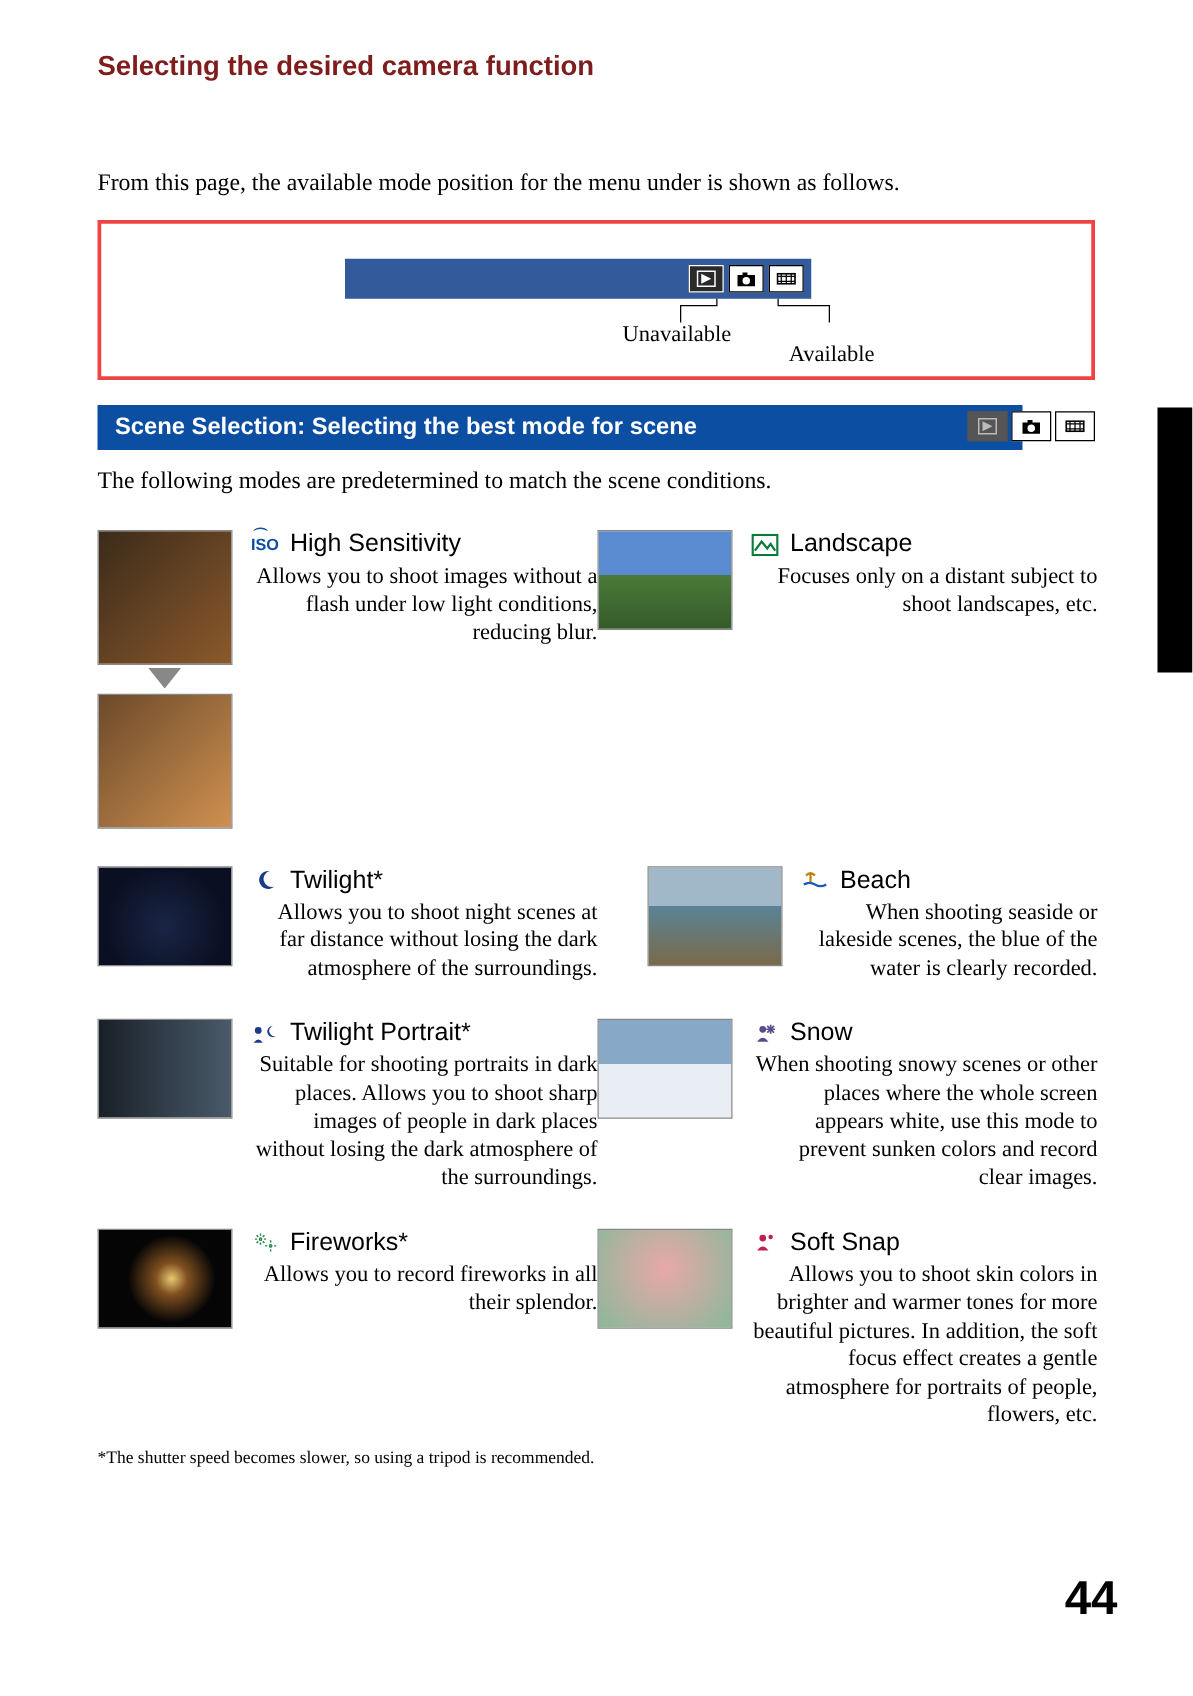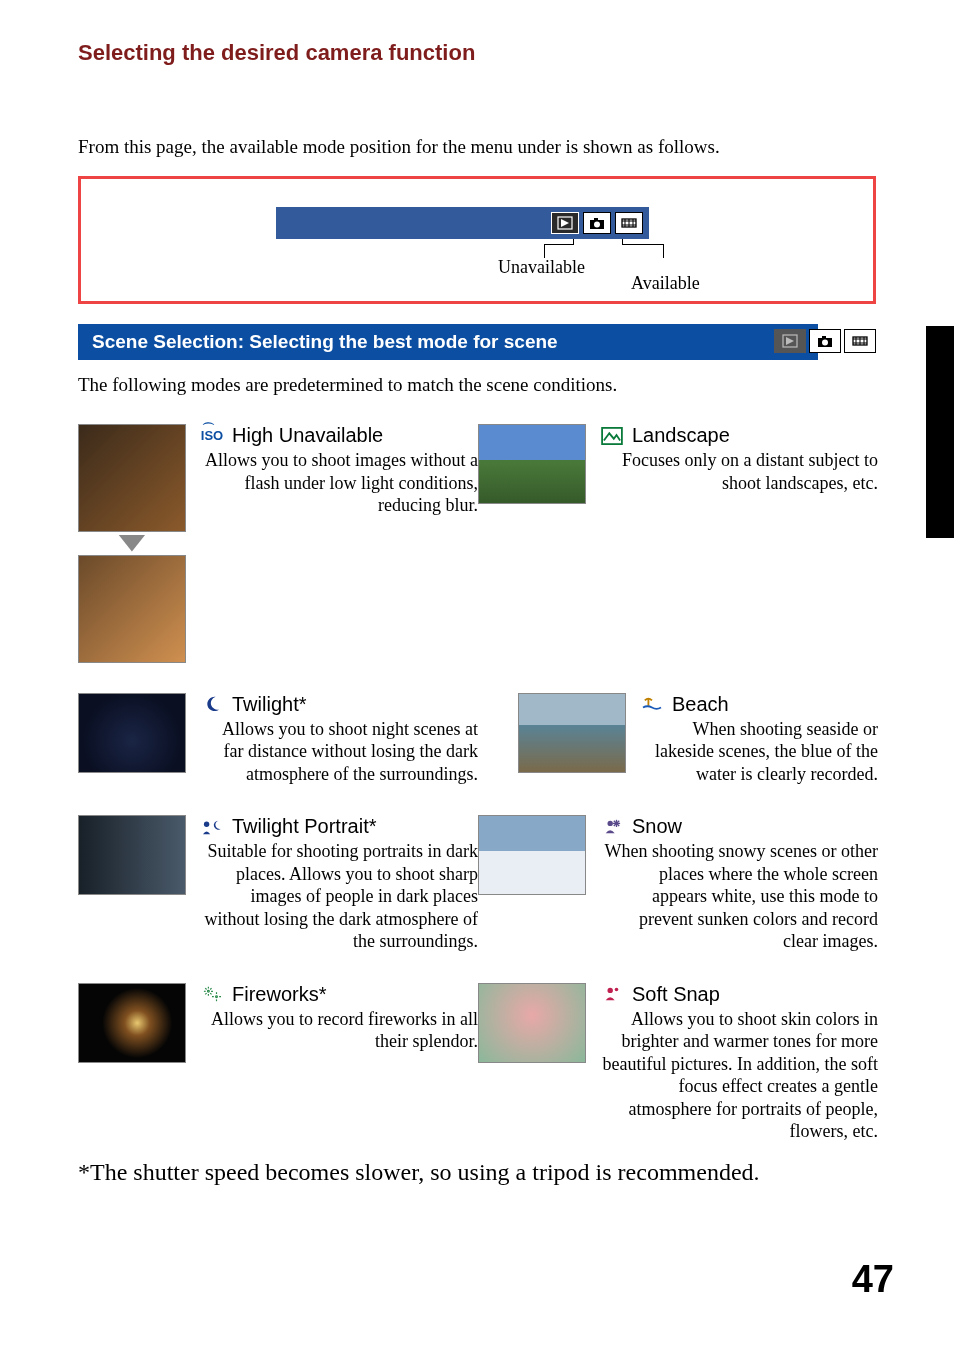--- a/index.html
+++ b/index.html
@@ -135,21 +135,21 @@
   .stacked-thumbs { display:flex; flex-direction:column; align-items:flex-start; }
   .arrow-down {
     align-self:center;
     color:#888;
     font-size:28px;
     line-height:0.6;
     transform: scaleX(1.6);
     margin: 2px 0 4px 0;
   }
   .footnote {
-    font-size: 24px;
+    font-size: 14px;
     margin-top: 16px;
   }
   .page-number {
     position: absolute;
     bottom: 56px;
     right: 60px;
     font-family: Arial, Helvetica, sans-serif;
     font-size: 38px;
     font-weight: bold;
   }
@@ -274,21 +274,21 @@
       <div class="stacked-thumbs">
         <div class="thumb t-indoor"></div>
         <div class="arrow-down">▼</div>
         <div class="thumb t-indoor2"></div>
       </div>
       <div class="scene-text">
         <div class="scene-title">
           <span class="scene-icon-box" style="color:#0b4ea2;font-weight:bold;font-family:Arial;font-size:13px;position:relative;">
             <span style="position:absolute;top:-6px;left:2px;">⌒</span>ISO
           </span>
-          <span> High Unavailable</span>
+          <span> High Sensitivity</span>
         </div>
         <div class="scene-desc">Allows you to shoot images without a flash under low light conditions, reducing blur.</div>
       </div>
     </div>
 
     <div class="scene-item">
       <div class="thumb t-landscape"></div>
       <div class="scene-text">
         <div class="scene-title">
           <span class="scene-icon-box">
@@ -418,13 +418,13 @@
           <span> Soft Snap</span>
         </div>
         <div class="scene-desc">Allows you to shoot skin colors in brighter and warmer tones for more beautiful pictures. In addition, the soft focus effect creates a gentle atmosphere for portraits of people, flowers, etc.</div>
       </div>
     </div>
   </div>
 
   <p class="footnote">*The shutter speed becomes slower, so using a tripod is recommended.</p>
 </div>
 
-<div class="page-number">47</div>
+<div class="page-number">44</div>
 
 </body></html>

